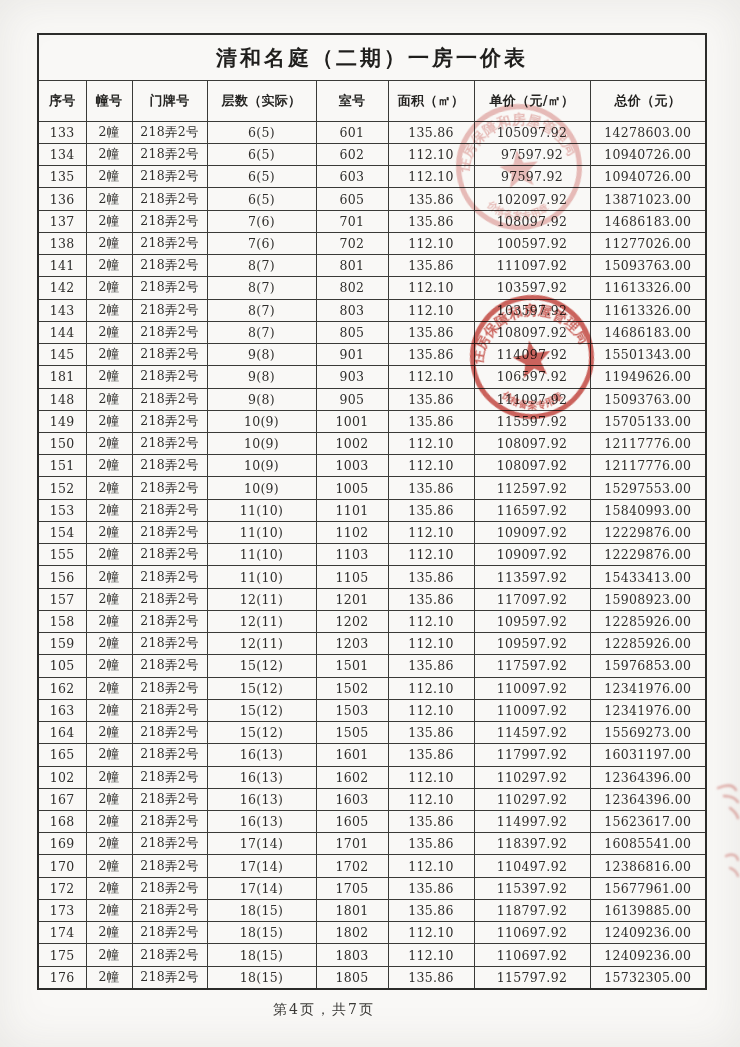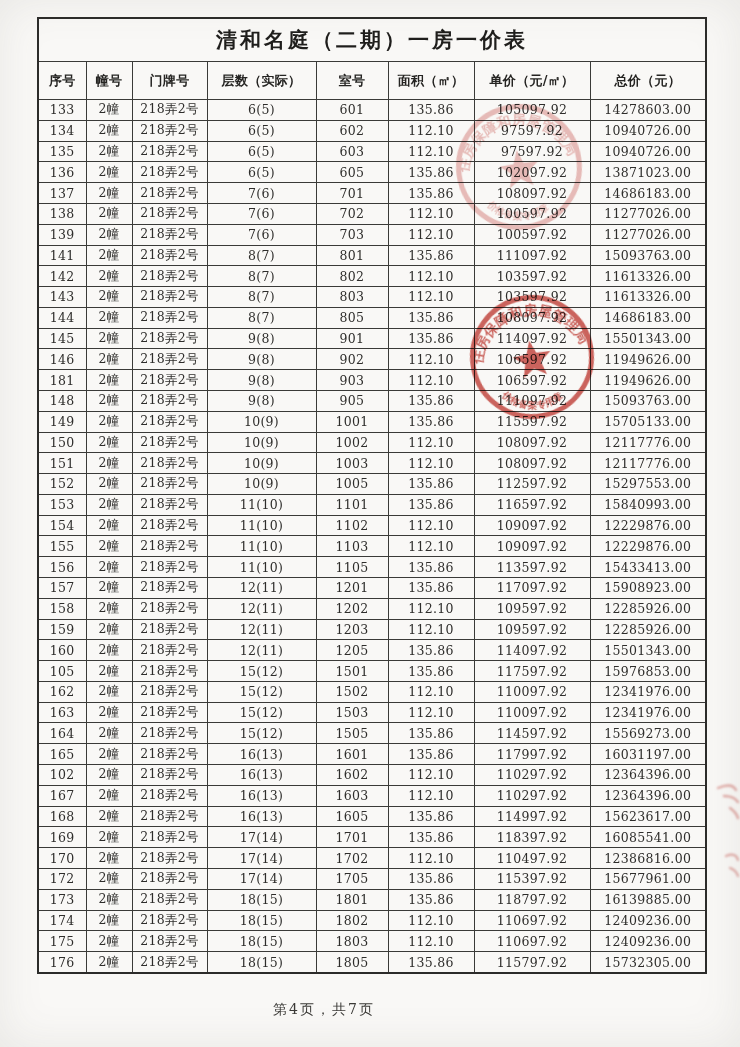--- a/index.html
+++ b/index.html
@@ -5,21 +5,21 @@
   html,body{margin:0;padding:0;}
   body{
     width:740px;height:1047px;position:relative;overflow:hidden;
     background:#f9f8f6;
     box-shadow:inset 0 0 45px rgba(90,88,82,.10);
     font-family:"DejaVu Serif","Liberation Serif",serif;
     color:#2e2d2b;
   }
   .page{position:absolute;inset:0;}
   table.price-table{
-    position:absolute;left:37px;top:17px;width:668px;height:957px;
+    position:absolute;left:37px;top:33px;width:668px;height:957px;
     border-collapse:collapse;table-layout:fixed;
     border:2px solid #2c2c2a;
   }
   .price-table td,.price-table th{
     border:1px solid #3a3a38;
     text-align:center;vertical-align:middle;
     font-size:12.5px;font-weight:normal;
     padding:0;letter-spacing:.3px;
     white-space:nowrap;overflow:hidden;
   }
@@ -134,30 +134,20 @@
           <td>138</td>
           <td>2幢</td>
           <td>218弄2号</td>
           <td>7(6)</td>
           <td>702</td>
           <td>112.10</td>
           <td>100597.92</td>
           <td>11277026.00</td>
         </tr>
         <tr>
-          <td>139</td>
-          <td>2幢</td>
-          <td>218弄2号</td>
-          <td>7(6)</td>
-          <td>703</td>
-          <td>112.10</td>
-          <td>100597.92</td>
-          <td>11277026.00</td>
-        </tr>
-        <tr>
           <td>141</td>
           <td>2幢</td>
           <td>218弄2号</td>
           <td>8(7)</td>
           <td>801</td>
           <td>135.86</td>
           <td>111097.92</td>
           <td>15093763.00</td>
         </tr>
         <tr>
@@ -194,40 +184,30 @@
           <td>145</td>
           <td>2幢</td>
           <td>218弄2号</td>
           <td>9(8)</td>
           <td>901</td>
           <td>135.86</td>
           <td>114097.92</td>
           <td>15501343.00</td>
         </tr>
         <tr>
-          <td>146</td>
+          <td>181</td>
           <td>2幢</td>
           <td>218弄2号</td>
           <td>9(8)</td>
-          <td>902</td>
+          <td>903</td>
           <td>112.10</td>
           <td>106597.92</td>
           <td>11949626.00</td>
         </tr>
         <tr>
-          <td>181</td>
-          <td>2幢</td>
-          <td>218弄2号</td>
-          <td>9(8)</td>
-          <td>903</td>
-          <td>112.10</td>
-          <td>106597.92</td>
-          <td>11949626.00</td>
-        </tr>
-        <tr>
           <td>148</td>
           <td>2幢</td>
           <td>218弄2号</td>
           <td>9(8)</td>
           <td>905</td>
           <td>135.86</td>
           <td>111097.92</td>
           <td>15093763.00</td>
         </tr>
         <tr>
@@ -332,30 +312,20 @@
         </tr>
         <tr>
           <td>159</td>
           <td>2幢</td>
           <td>218弄2号</td>
           <td>12(11)</td>
           <td>1203</td>
           <td>112.10</td>
           <td>109597.92</td>
           <td>12285926.00</td>
-        </tr>
-        <tr>
-          <td>160</td>
-          <td>2幢</td>
-          <td>218弄2号</td>
-          <td>12(11)</td>
-          <td>1205</td>
-          <td>135.86</td>
-          <td>114097.92</td>
-          <td>15501343.00</td>
         </tr>
         <tr>
           <td>105</td>
           <td>2幢</td>
           <td>218弄2号</td>
           <td>15(12)</td>
           <td>1501</td>
           <td>135.86</td>
           <td>117597.92</td>
           <td>15976853.00</td>

